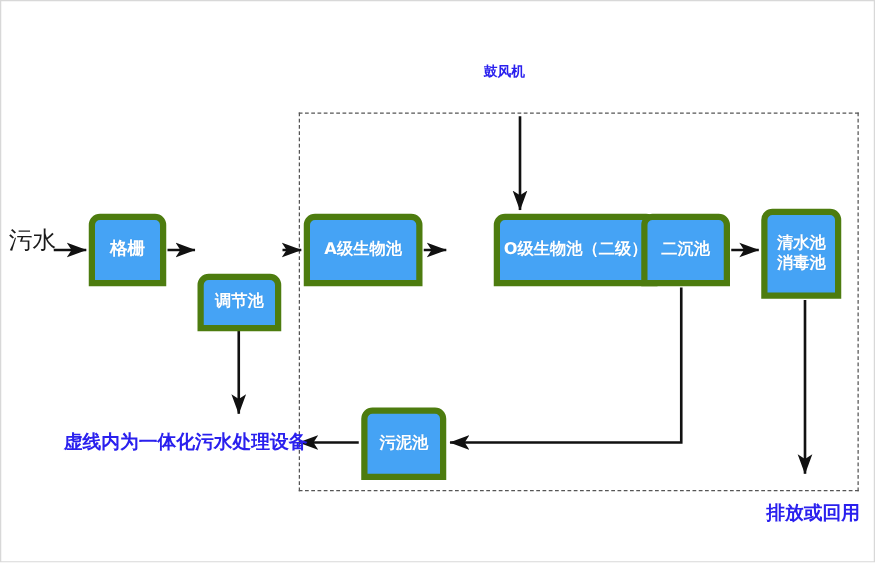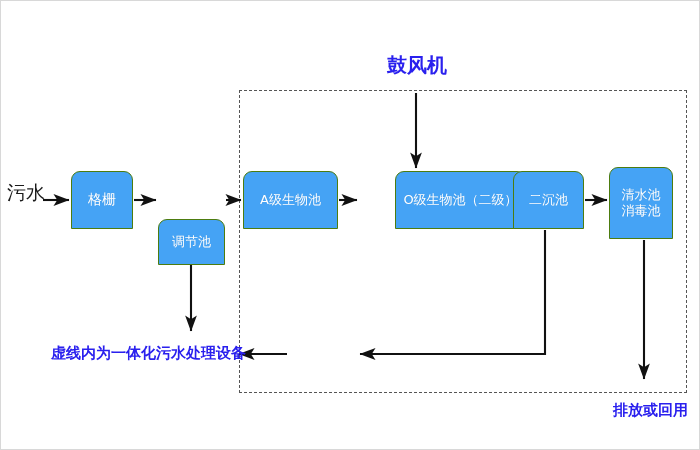--- a/index.html
+++ b/index.html
@@ -15,33 +15,34 @@
     font-family: "DejaVu Sans", "Liberation Sans", sans-serif;
     overflow: hidden;
     border: 1px solid #d8d8d8;
     box-sizing: border-box;
   }
 
   
   .proc-box {
     position: absolute;
     background: #45a3f5;
-    border: 1px solid #4d7c0f;
+    border: 5px solid #4d7c0f;
     border-radius: 9px 9px 0 0;
     color: #ffffff;
     display: flex;
     align-items: center;
     justify-content: center;
     text-align: center;
     line-height: 1.22;
     letter-spacing: 0px;
     box-sizing: border-box;
     font-size: 13px;
     white-space: pre-line;
     text-shadow: 0 0 1px rgba(0,0,0,.10);
+    font-weight: bold;
   }
 
   
   .lbl {
     position: absolute;
     white-space: nowrap;
     line-height: 1.2;
   }
   .lbl-dark  { color: #1a1a1a; }
   .lbl-blue  { color: #2a20ee; font-weight: bold; }
@@ -105,23 +106,24 @@
 
   <div class="proc-box" style="left:242px; top:170px; width:95px; height:58px; font-size:13px;">A级生物池</div>
 
   <div class="proc-box" style="left:358px; top:170px; width:131px; height:58px; font-size:13px;margin-left:36px;">O级生物池（二级）</div>
 
   <div class="proc-box" style="left:512px; top:170px; width:71px; height:58px; font-size:13px;">二沉池</div>
 
   <div class="proc-box" style="left:608px; top:166px; width:64px; height:72px; font-size:13px;">清水池
 消毒池</div>
 
+  <div class="proc-box" style="left:288px; top:325px; width:68px; height:58px; font-size:13px;">污泥池</div>
 
   <div class="lbl lbl-dark" style="left:6px; top:180px; font-size:19px;">污水</div>
 
-  <div class="lbl lbl-blue" style="left:386px; top:52px; font-size:20px;">鼓风机</div>
+  <div class="lbl lbl-blue" style="left:386px; top:52px; font-size:11px;font-family:Liberation Mono, monospace;">鼓风机</div>
 
   <div class="lbl lbl-blue" style="left:50px; top:343px; font-size:15px;">虚线内为一体化污水处理设备</div>
 
   <div class="lbl lbl-blue" style="left:612px; top:400px; font-size:15px;">排放或回用</div>
 
 
 </div>
 
 </body></html>

